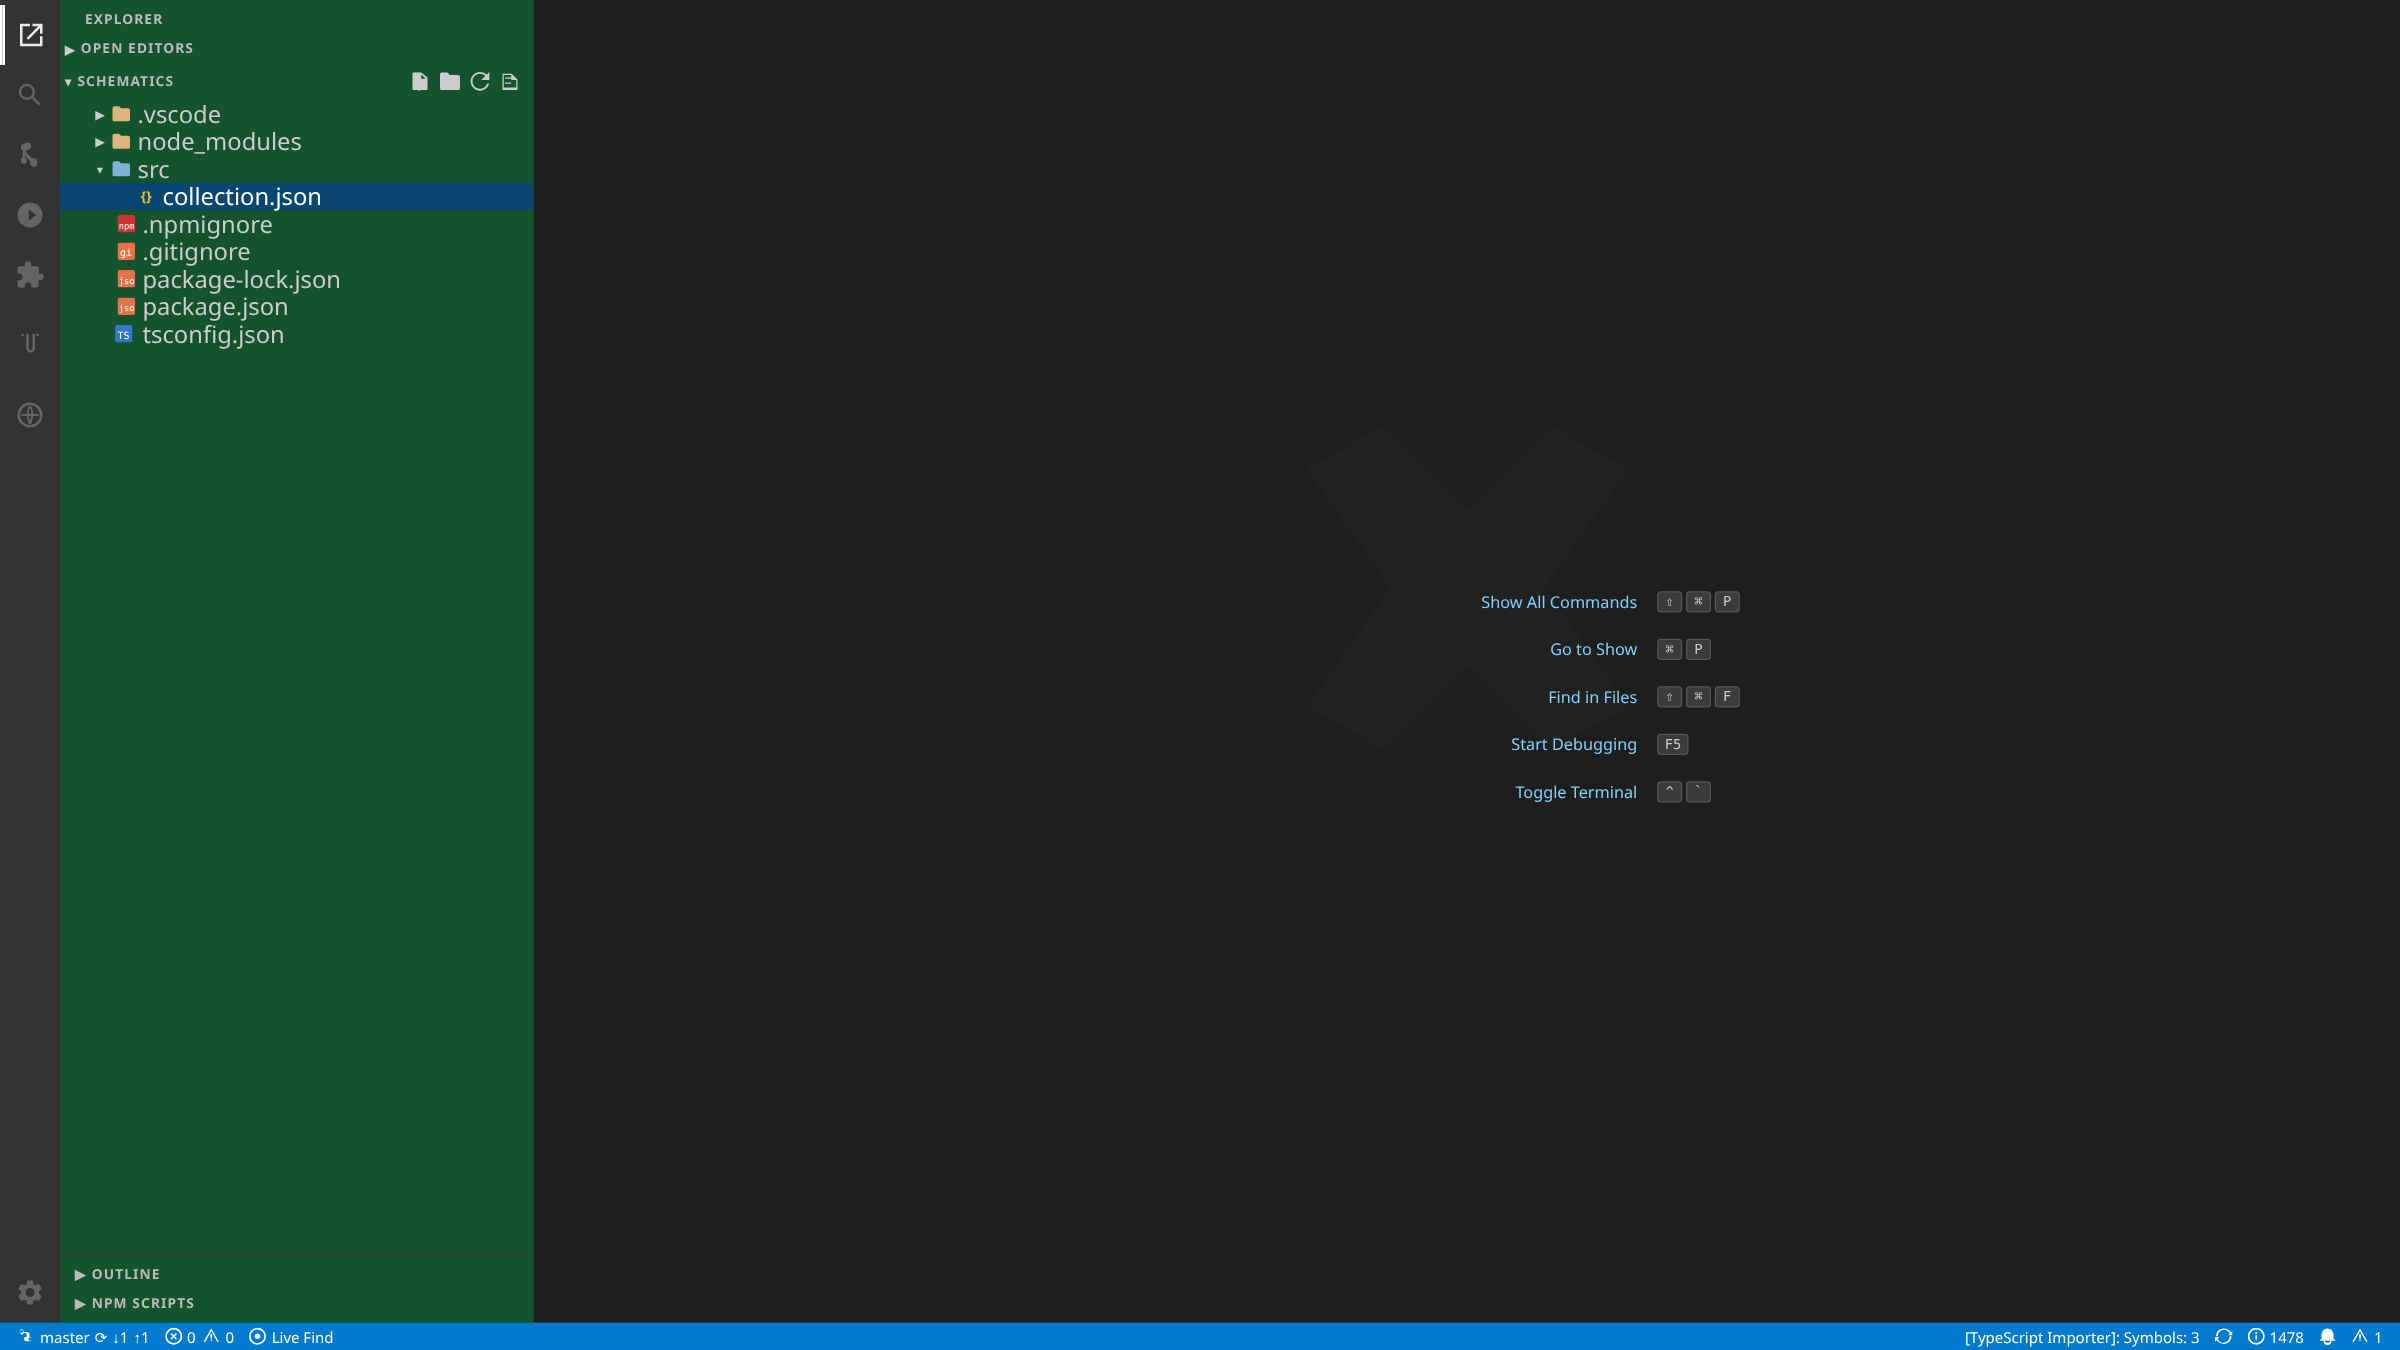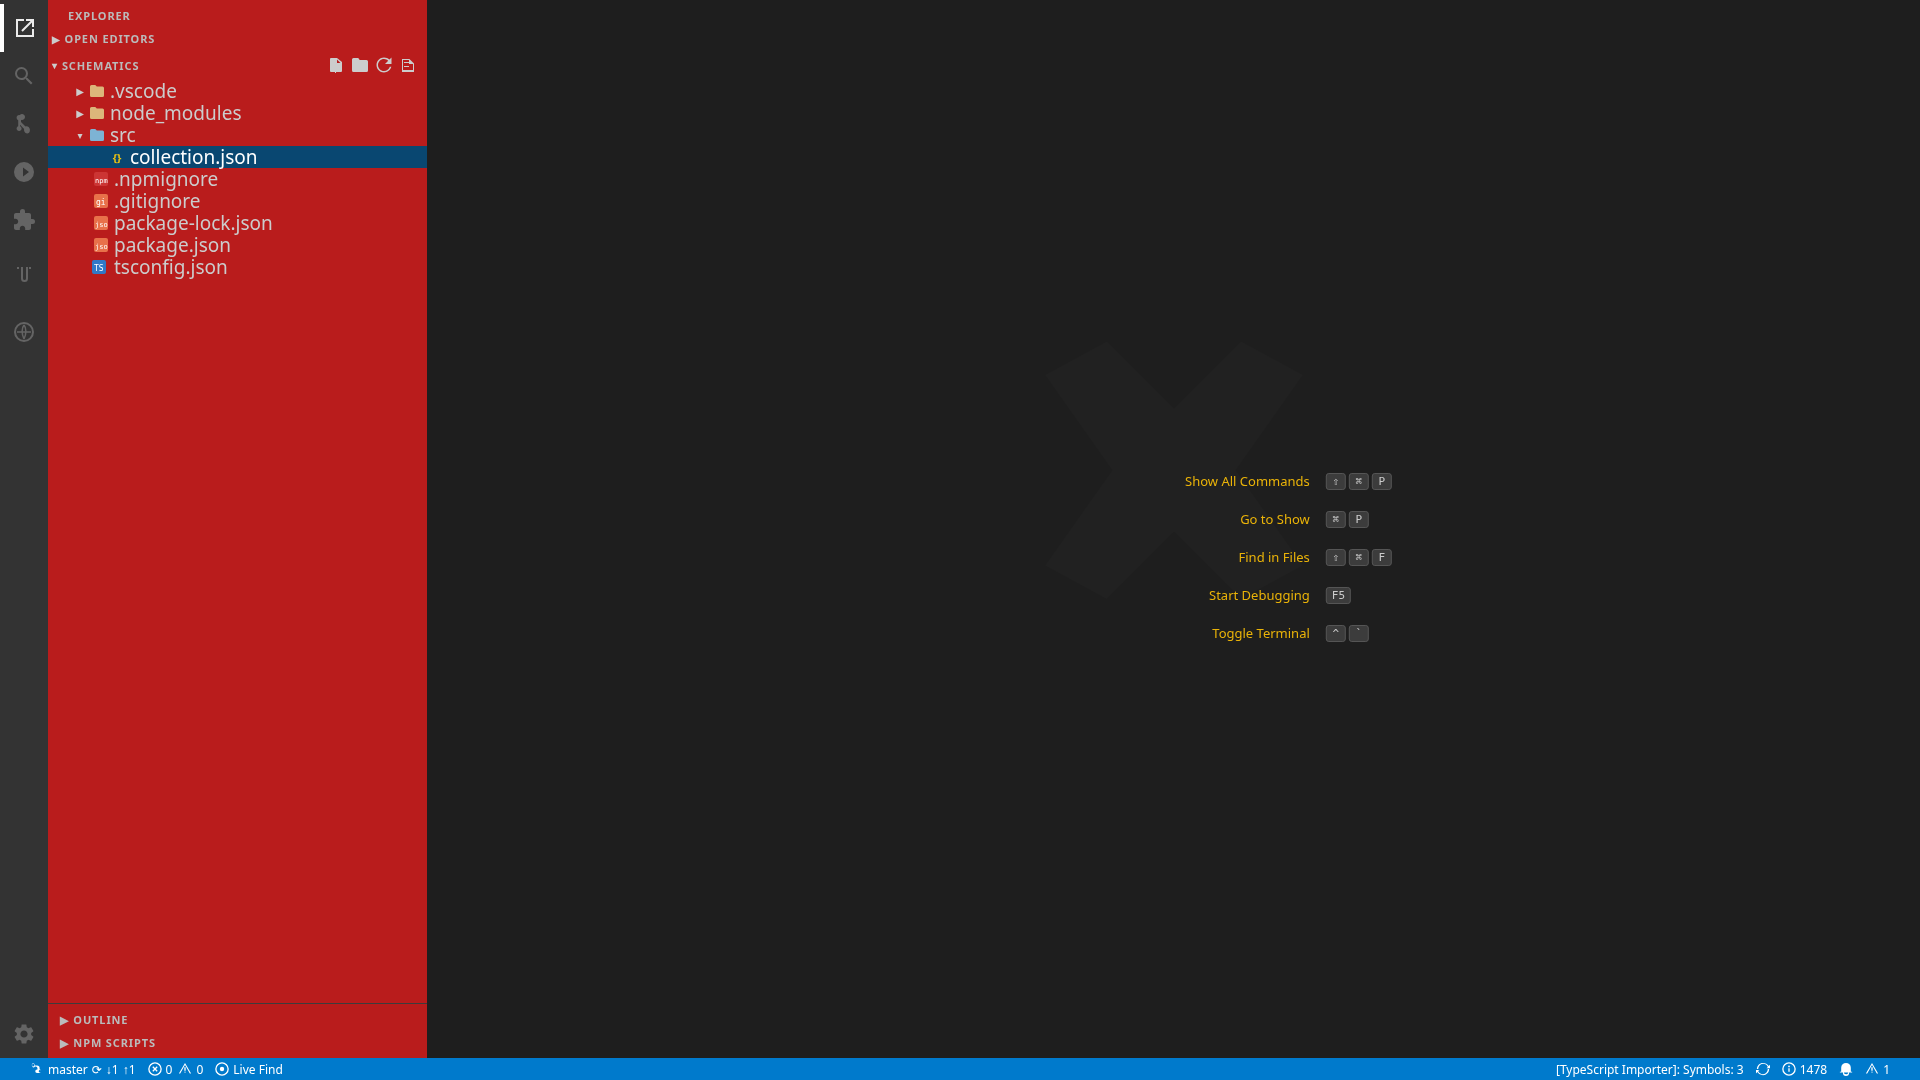--- a/index.html
+++ b/index.html
@@ -53,21 +53,21 @@
       width: 2px;
       background: #ffffff;
     }
     .activity-bar-bottom {
       margin-top: auto;
     }
 
     
     .sidebar {
       width: 380px;
-      background: #b91c1c;
+      background: #14532d;
       display: flex;
       flex-direction: column;
       flex-shrink: 0;
       overflow: hidden;
       border-right: 1px solid #1e1e1e;
     }
 
     .sidebar-header {
       padding: 8px 12px 4px 20px;
       font-size: 11px;
@@ -209,21 +209,21 @@
 
     .command-row {
       display: flex;
       align-items: center;
       margin-bottom: 20px;
       gap: 16px;
     }
 
     .command-label {
       font-size: 13px;
-      color: #eab308;
+      color: #7dd3fc;
       text-align: right;
       min-width: 160px;
     }
 
     .command-keys {
       display: flex;
       align-items: center;
       gap: 3px;
     }
 
@@ -238,21 +238,21 @@
       min-width: 20px;
       text-align: center;
     }
 
     
     .status-bar {
       height: 22px;
       background: #007acc;
       display: flex;
       align-items: center;
-      padding: 0 24px;
+      padding: 0 8px;
       font-size: 12px;
       color: #ffffff;
       flex-shrink: 0;
     }
     .status-item {
       display: flex;
       align-items: center;
       gap: 4px;
       padding: 0 6px;
       height: 22px;

